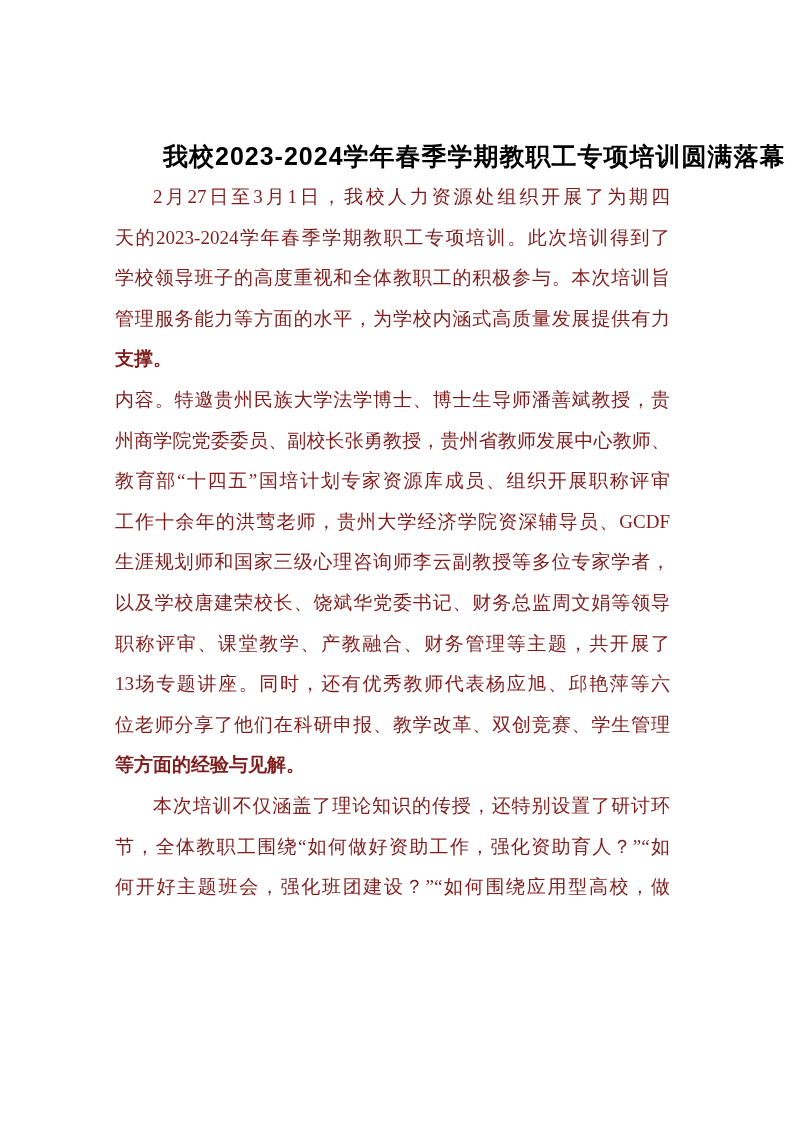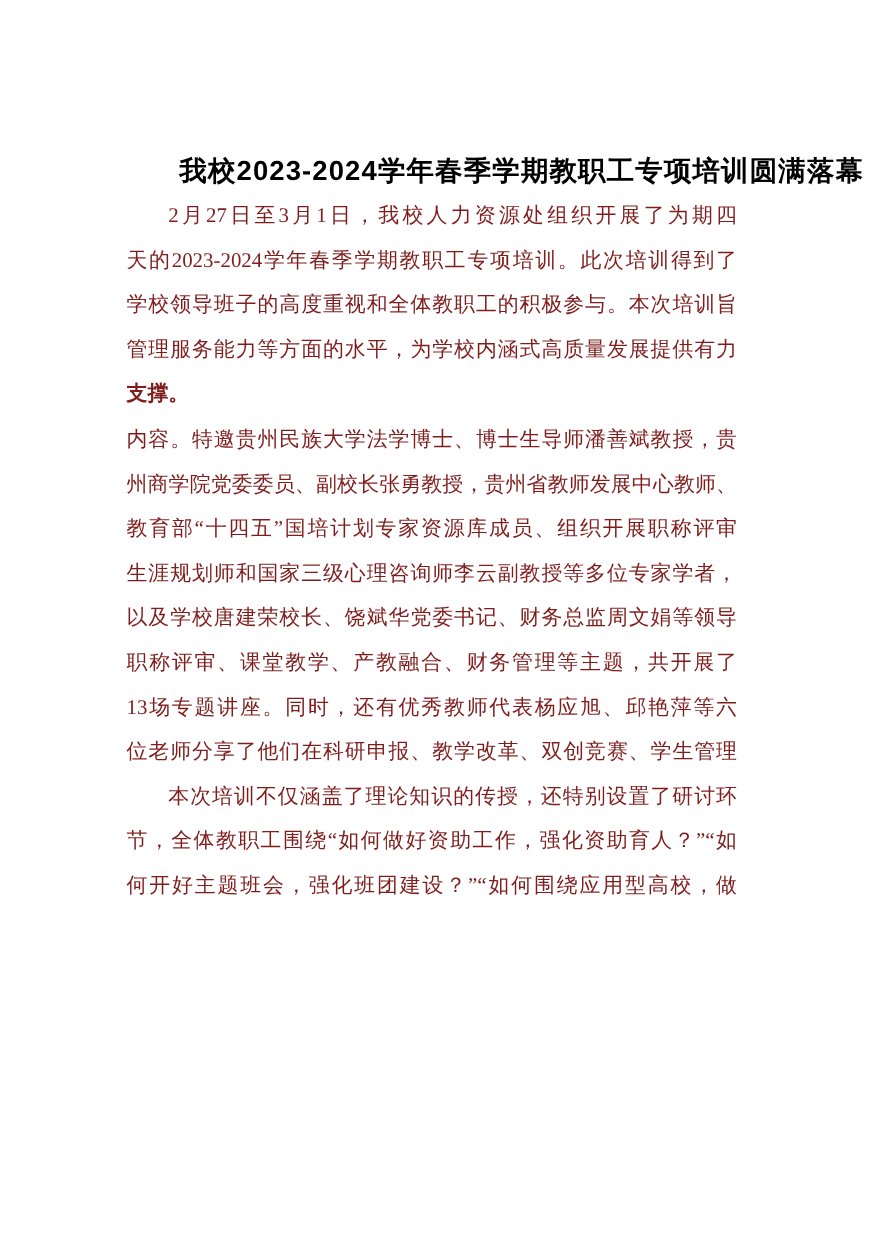--- a/index.html
+++ b/index.html
@@ -59,23 +59,25 @@
     <div class="title">我校2023-2024学年春季学期教职工专项培训圆满落幕</div>
     <div>
         <div class="ln first">2月27日至3月1日，我校人力资源处组织开展了为期四</div>
         <div class="ln">天的2023-2024学年春季学期教职工专项培训。此次培训得到了</div>
         <div class="ln">学校领导班子的高度重视和全体教职工的积极参与。本次培训旨</div>
         <div class="ln">管理服务能力等方面的水平，为学校内涵式高质量发展提供有力</div>
         <div class="ln para-end">支撑。</div>
         <div class="ln">内容。特邀贵州民族大学法学博士、博士生导师潘善斌教授，贵</div>
         <div class="ln">州商学院党委委员、副校长张勇教授，贵州省教师发展中心教师、</div>
         <div class="ln">教育部“十四五”国培计划专家资源库成员、组织开展职称评审</div>
+        <div class="ln">工作十余年的洪莺老师，贵州大学经济学院资深辅导员、GCDF</div>
         <div class="ln">生涯规划师和国家三级心理咨询师李云副教授等多位专家学者，</div>
         <div class="ln">以及学校唐建荣校长、饶斌华党委书记、财务总监周文娟等领导</div>
         <div class="ln">职称评审、课堂教学、产教融合、财务管理等主题，共开展了</div>
         <div class="ln">13场专题讲座。同时，还有优秀教师代表杨应旭、邱艳萍等六</div>
         <div class="ln">位老师分享了他们在科研申报、教学改革、双创竞赛、学生管理</div>
+        <div class="ln para-end">等方面的经验与见解。</div>
         <div class="ln first">本次培训不仅涵盖了理论知识的传授，还特别设置了研讨环</div>
         <div class="ln">节，全体教职工围绕“如何做好资助工作，强化资助育人？”“如</div>
         <div class="ln">何开好主题班会，强化班团建设？”“如何围绕应用型高校，做</div>
       </div>
   </div>
 </div>
 
 </body></html>

